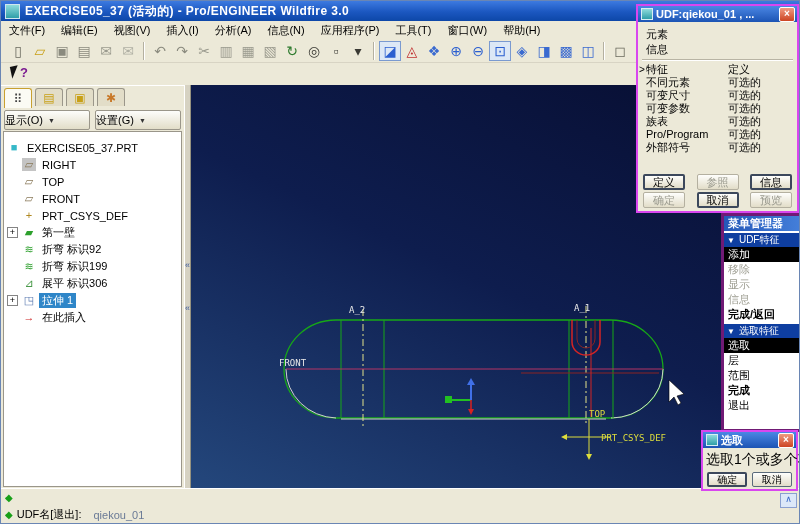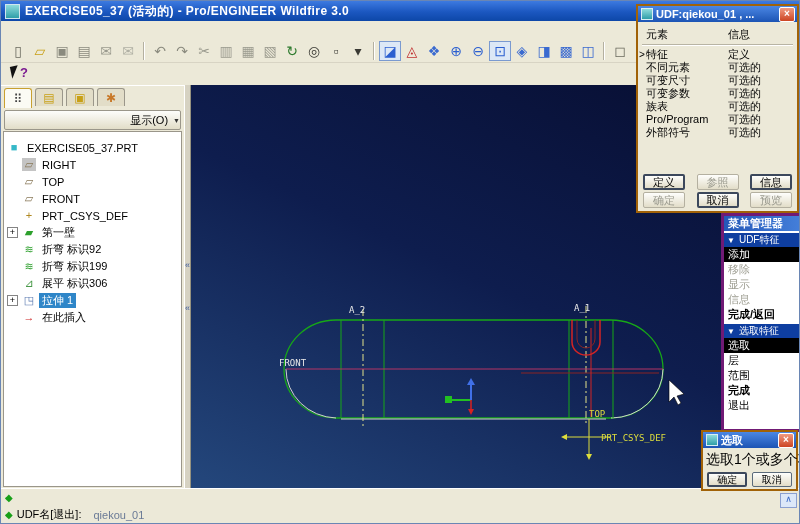--- a/index.html
+++ b/index.html
@@ -26,21 +26,21 @@
   .helpico .cur{position:absolute;left:0;top:0;width:0;height:0;border-left:8px solid #111;border-bottom:12px solid transparent;transform:rotate(-12deg);}
   .helpico .q{position:absolute;left:9px;top:-1px;color:#7a1890;font-weight:bold;font-size:13px;}
   
   .leftpanel{position:absolute;left:0;top:84px;width:183px;height:403px;background:#ece9d8;border-top:1px solid #fff;}
   .tabs{display:flex;gap:3px;padding:2px 0 0 3px;height:20px;}
   .tab{width:26px;height:17px;display:flex;align-items:center;justify-content:center;
     border:1px solid #9a968a;border-bottom:none;background:#e2ddc8;border-radius:3px 3px 0 0;font-size:12px;}
   .tab.active{background:#fbfbf4;height:19px;border-color:#c8a030;}
   .treebtns{display:flex;gap:5px;padding:2px 3px;}
   .tbtn{flex:1;height:18px;border:1px solid #9a968a;border-radius:2px;
-    background:linear-gradient(#fdfdfb,#e2ddc8);display:flex;align-items:center;justify-content:flex-end;gap:5px;}
+    background:linear-gradient(#fdfdfb,#e2ddc8);display:flex;align-items:center;justify-content:flex-start;gap:5px;}
   .tbtn .arr{font-size:7px;color:#333;}
   .treearea{position:absolute;left:2px;top:45px;right:2px;bottom:2px;background:#fff;
     border:1px solid #9a968a;overflow:hidden;padding-top:7px;}
   .trow{position:relative;height:17px;display:flex;align-items:center;padding-left:18px;white-space:nowrap;}
   .trow.root{padding-left:3px;}
   .exp{position:absolute;left:3px;top:3px;width:9px;height:9px;border:1px solid #848484;background:#fff;
     font-size:9px;line-height:8px;text-align:center;}
   .ticn{width:14px;height:13px;text-align:center;margin-right:3px;font-size:11px;line-height:13px;}
   .tlabel{padding:0 3px;}
   .trow.selected .tlabel{background:#2f86c8;color:#fff;}
@@ -48,29 +48,29 @@
   .splitter{position:absolute;left:183px;top:84px;width:7px;height:403px;background:#d6d2c2;
     border-left:1px solid #fff;border-right:1px solid #96927f;display:flex;flex-direction:column;
     align-items:center;justify-content:center;gap:34px;box-sizing:border-box;}
   .splitter span{color:#3a5a9a;font-size:9px;line-height:9px;}
   
   .viewport{position:absolute;left:190px;top:84px;width:607px;height:403px;
     background:linear-gradient(205deg,#070d30 0%,#0e1d4e 50%,#24477c 100%);}
   .viewport svg{position:absolute;left:0;top:0;}
   .cadtext{font-family:"DejaVu Sans Mono",monospace;font-size:9px;}
   
-  .xpwin{position:absolute;background:#ece9d8;border:2px solid #a16207;box-sizing:border-box;}
+  .xpwin{position:absolute;background:#ece9d8;border:2px solid #d946ef;box-sizing:border-box;}
   .xptitle{height:16px;background:linear-gradient(180deg,#4b87e4,#1c54b4);color:#fff;font-weight:bold;
     font-size:11px;display:flex;align-items:center;gap:3px;padding:0 2px 0 3px;}
   .wicon{width:10px;height:10px;background:linear-gradient(#8fdcdc,#2f9ea8);border:1px solid #d8eef4;}
   .xclose{margin-left:auto;width:14px;height:13px;background:linear-gradient(#f09a80,#cc4422);
     border:1px solid #fff;border-radius:2px;color:#fff;font-size:10px;line-height:11px;text-align:center;font-weight:bold;}
   
   #udf{left:635px;top:3px;width:163px;height:209px;}
-  .udfhead{display:flex;padding:5px 8px 1px 8px;}
+  .udfhead{display:flex;padding:5px 8px 1px 8px;flex-direction:column;}
   .udfhead .c1{width:82px;}
   .hdiv{border-top:1px solid #b8b4a4;border-bottom:1px solid #fff;margin:1px 4px 2px 4px;}
   .udfrow{display:flex;padding:0 8px;height:13px;line-height:13px;white-space:nowrap;}
   .udfrow .c1{width:82px;position:relative;}
   .cmark{position:absolute;left:-7px;top:0;font-size:10px;}
   .udfbtns{position:absolute;left:0;right:0;bottom:2px;}
   .brow{display:flex;justify-content:space-between;padding:1px 5px;}
   .xbtn{width:42px;height:16px;border:1px solid #5a6a7a;border-radius:2px;text-align:center;line-height:14px;
     background:linear-gradient(#fefefc,#e2ddc8);box-sizing:border-box;}
   .xbtn.strong{border:2px solid #3c485c;line-height:12px;}
@@ -105,20 +105,32 @@
 </head>
 <body>
 
 <div id="app">
 
   <div class="titlebar">
     <div class="ticon"></div>
     <div class="ttext">EXERCISE05_37 (活动的) - Pro/ENGINEER Wildfire 3.0</div>
   </div>
 
+  <div class="menubar">
+      <span class="mi">文件(F)</span>
+      <span class="mi">编辑(E)</span>
+      <span class="mi">视图(V)</span>
+      <span class="mi">插入(I)</span>
+      <span class="mi">分析(A)</span>
+      <span class="mi">信息(N)</span>
+      <span class="mi">应用程序(P)</span>
+      <span class="mi">工具(T)</span>
+      <span class="mi">窗口(W)</span>
+      <span class="mi">帮助(H)</span>
+    </div>
 
   <div class="toolbar">
       <span class="tbi" style="color: rgb(107, 107, 95);">▯</span>
       <span class="tbi" style="color: rgb(200, 160, 24);">▱</span>
       <span class="tbi" style="color: rgb(138, 138, 126);">▣</span>
       <span class="tbi" style="color: rgb(138, 138, 126);">▤</span>
       <span class="tbi" style="color: rgb(154, 154, 142);">✉</span>
       <span class="tbi" style="color: rgb(176, 176, 164);">✉</span>
       <div class="tbsep"></div>
       <span class="tbi" style="color: rgb(138, 138, 126);">↶</span>
@@ -158,20 +170,24 @@
         <div class="tab active" style="color: rgb(68, 68, 68);">⠿</div>
         <div class="tab" style="color: rgb(200, 160, 24);">▤</div>
         <div class="tab" style="color: rgb(200, 160, 24);">▣</div>
         <div class="tab" style="color: rgb(200, 120, 40);">✱</div>
       </div>
     <div class="treebtns">
       <div class="tbtn">
         <span>显示(O)</span>
         <span class="arr">▼</span>
       </div>
+      <div class="tbtn">
+        <span>设置(G)</span>
+        <span class="arr">▼</span>
+      </div>
     </div>
     <div class="treearea">
         <div class="trow root">
           <span class="ticn" style="color: rgb(53, 184, 200);">■</span>
           <span class="tlabel">EXERCISE05_37.PRT</span>
         </div>
         <div class="trow">
           <span class="ticn" style="color: rgb(138, 122, 90); background: rgb(196, 196, 196);">▱</span>
           <span class="tlabel">RIGHT</span>
         </div>

